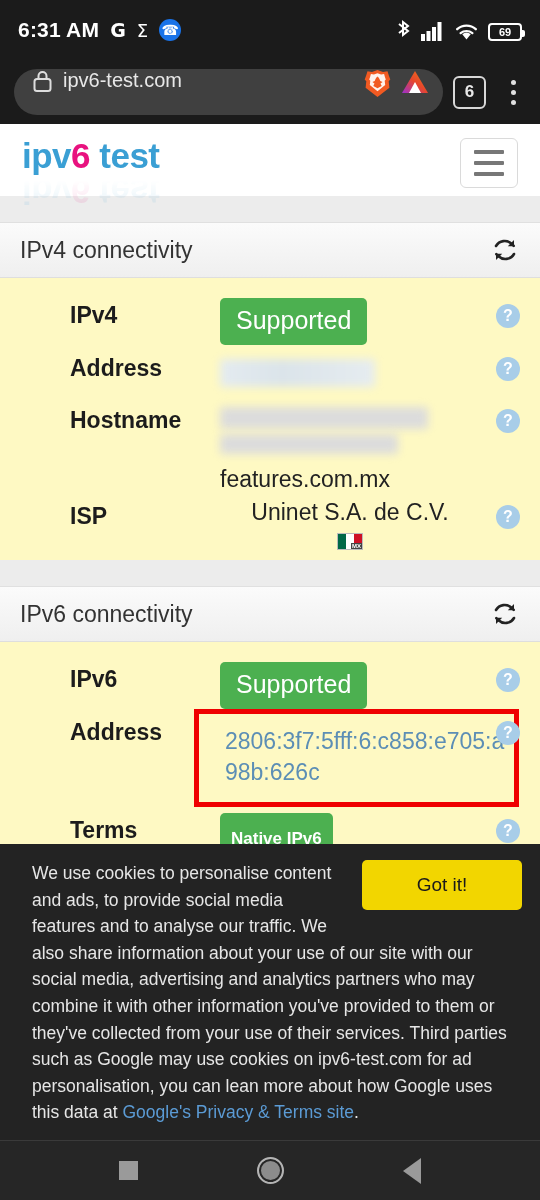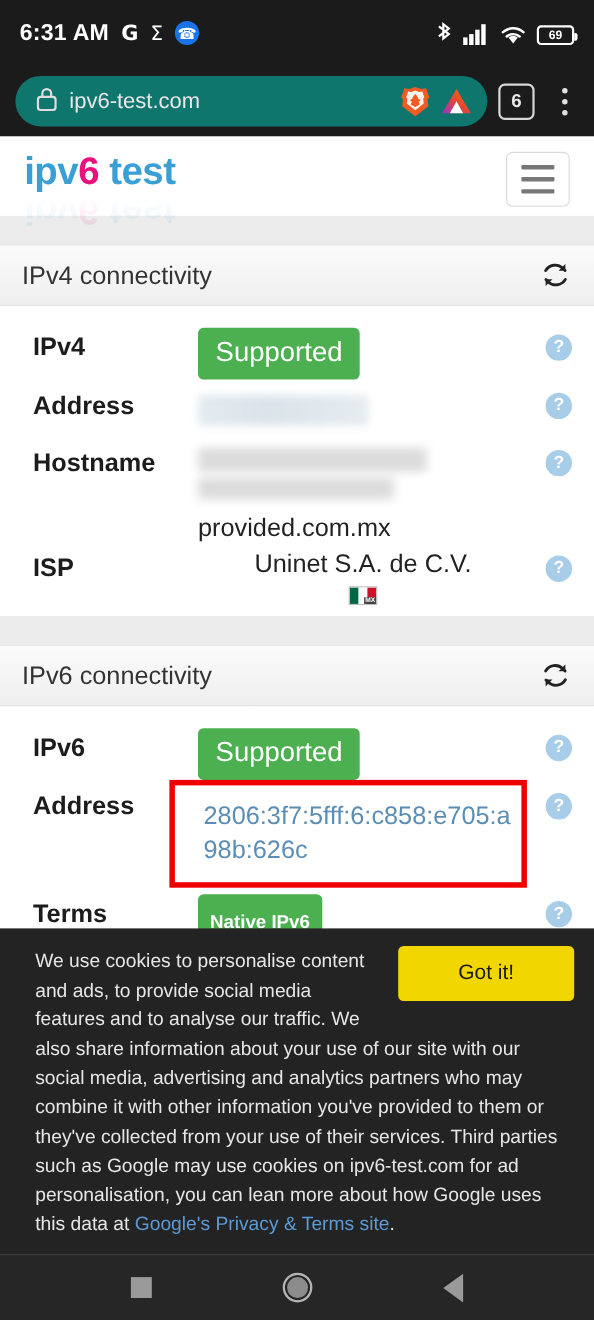--- a/index.html
+++ b/index.html
@@ -36,43 +36,43 @@
     width: 3px; height: 7px; background: #fff; border-radius: 0 2px 2px 0;
   }
   .battery span { font-size: 11px; font-weight: 700; color: #fff; line-height: 1; }
 
   
   .browserbar {
     height: 64px; display: flex; align-items: center;
     padding: 0 10px 0 14px; gap: 10px; background: #1b1b1b;
   }
   .urlpill {
-    flex: 1; height: 46px; background: #0f766e; border-radius: 23px;
-    display: flex; align-items: center; padding: 0 14px 0 18px; gap: 10px;
+    flex: 1; height: 46px; background: #404040; border-radius: 23px;
+    display: flex; padding: 0 14px 0 18px; gap: 10px;
     min-width: 0;
   }
   .url-text {
     color: #e8e8e8; font-size: 20px; flex: 1; white-space: nowrap;
     overflow: hidden; text-overflow: ellipsis;
   }
   .lion { width: 27px; height: 29px; flex: none; }
   .bat-tri { width: 28px; height: 26px; flex: none; }
   .tabcount {
     width: 33px; height: 33px; border: 2.5px solid #d8d8d8; border-radius: 6px;
     display: flex; align-items: center; justify-content: center; flex: none;
     color: #e8e8e8; font-size: 17px; font-weight: 600;
   }
   .kebab {
     width: 34px; display: flex; flex-direction: column; align-items: center;
     gap: 5px; flex: none;
   }
   .kebab i { width: 5px; height: 5px; border-radius: 50%; background: #e0e0e0; display: block; }
 
   
-  .page { background: #ffffff; height: 1016px; overflow: hidden; position: relative; }
+  .page { background: #fef9c3; height: 1016px; overflow: hidden; position: relative; }
 
   .sitehead {
     height: 72px; background: #fff; display: flex; align-items: flex-start;
     justify-content: space-between; padding: 14px 22px 0 22px; position: relative;
   }
   .logo-wrap { position: relative; width: 190px; }
   .logo {
     font-size: 35px; font-weight: 700; color: #3a9fd4; line-height: 1;
     letter-spacing: -.5px; white-space: nowrap;
   }
@@ -97,21 +97,21 @@
 
   .sechead {
     height: 56px; background: linear-gradient(#fbfbfb, #efefef);
     border-top: 1px solid #e0e0e0; border-bottom: 1px solid #dedede;
     display: flex; align-items: center; padding: 0 20px;
   }
   .sechead-title { font-size: 23px; color: #333; font-weight: 400; }
   .refresh { margin-left: auto; width: 30px; height: 30px; }
 
   .rows { padding: 14px 0 10px 0; }
-  .row { display: flex; align-items: flex-start; padding: 0 20px 0 30px; min-height: 52px; }
+  .row { display: flex; align-items: flex-start; padding: 0 20px 0 30px; min-height: 52px; margin-left: 40px; }
   .row-label {
     width: 150px; flex: none; font-size: 23px; font-weight: 700; color: #1c1c1c;
     padding-top: 10px;
   }
   .row-value { flex: 1; padding-top: 6px; min-width: 0; }
   .row-help { width: 40px; flex: none; display: flex; justify-content: flex-end; padding-top: 12px; }
   .help-icon {
     width: 24px; height: 24px; border-radius: 50%; background: #a8cde8;
     color: #fff; font-size: 16px; font-weight: 700;
     display: flex; align-items: center; justify-content: center; line-height: 1;
@@ -319,21 +319,21 @@
         </div>
       </div>
 
       <div class="row">
         <div class="row-label">Hostname</div>
         <div class="row-value">
           <div class="blur-host">
               <i></i>
               <i></i>
             </div>
-          <div class="host-tail">provided.com.mx</div>
+          <div class="host-tail">features.com.mx</div>
         </div>
         <div class="row-help">
           <span class="help-icon">?</span>
         </div>
       </div>
 
       <div class="row">
         <div class="row-label">ISP</div>
         <div class="row-value">
           <div class="isp-text">

